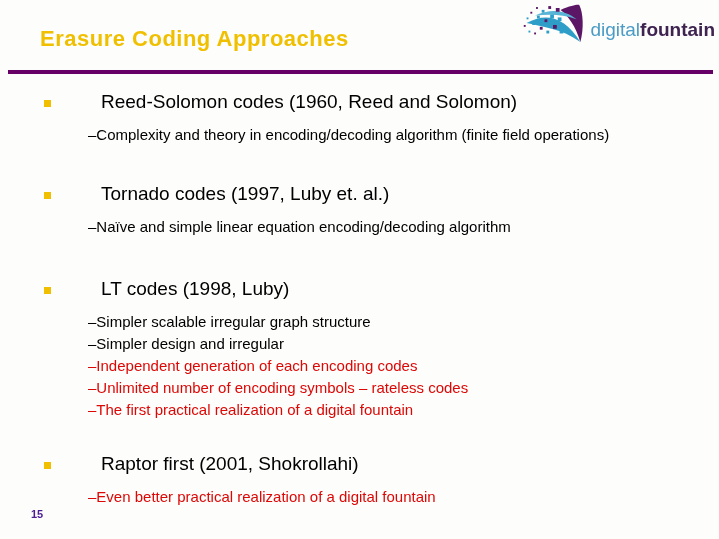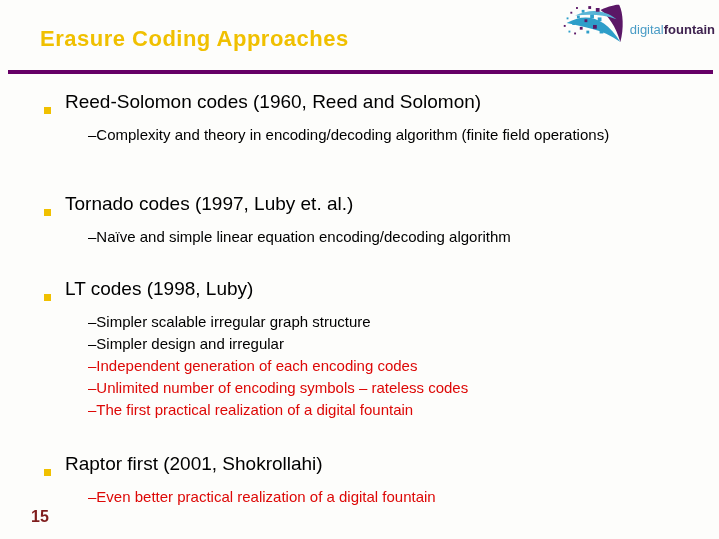--- a/index.html
+++ b/index.html
@@ -18,39 +18,39 @@
   }
   .divider{
     position:absolute;left:8px;top:70px;width:705px;height:4px;
     background:#660066;
   }
   .logo{
     position:absolute;top:3px;right:4px;
     display:flex;align-items:center;
   }
   .logo svg{display:block;}
-  .logo-text{font-size:13px;margin-left:4px;margin-top:10px;}
+  .logo-text{font-size:19px;margin-left:4px;margin-top:10px;}
   .logo-digital{color:#4A9CC6;font-weight:normal;}
   .logo-fountain{color:#3F2350;font-weight:bold;}
   .group{position:absolute;left:44px;width:660px;}
-  .heading-row{display:flex;align-items:flex-end;}
+  .heading-row{display:flex;align-items:center;gap:36px;}
   .sq{
     width:7px;height:7px;background:#F0C000;
     flex:0 0 7px;margin-right:14px;margin-top:2px;
   }
   .heading{font-size:19px;color:#000;line-height:24px;white-space:nowrap;}
   .subs{margin-left:44px;margin-top:12px;}
   .sub{
     font-size:15px;color:#000;line-height:17px;margin-bottom:5px;
   }
   .sub.red{color:#DD0806;}
   .g1 .subs .sub{max-width:565px;}
   .pagenum{
     position:absolute;left:31px;top:508px;
-    font-size:16px;font-weight:bold;color:#7f1d1d;
+    font-size:11px;font-weight:bold;color:#4c1d95;
   }
 </style>
 </head>
 <body>
 
 <div class="slide">
 
   <div class="title">Erasure Coding Approaches</div>
 
   <div class="logo">
@@ -91,21 +91,21 @@
   <div class="group g1" style="top:90px;">
     <div class="heading-row">
       <span class="sq"></span>
       <span class="heading">Reed-Solomon codes (1960, Reed and Solomon)</span>
     </div>
     <div class="subs">
       <div class="sub">–Complexity and theory in encoding/decoding algorithm (finite field operations)</div>
     </div>
   </div>
 
-  <div class="group" style="top:192px;">
+  <div class="group" style="top:182px;">
     <div class="heading-row">
       <span class="sq"></span>
       <span class="heading">Tornado codes (1997, Luby et. al.)</span>
     </div>
     <div class="subs">
       <div class="sub">–Naïve and simple linear equation encoding/decoding algorithm</div>
     </div>
   </div>
 
   <div class="group" style="top:277px;">

